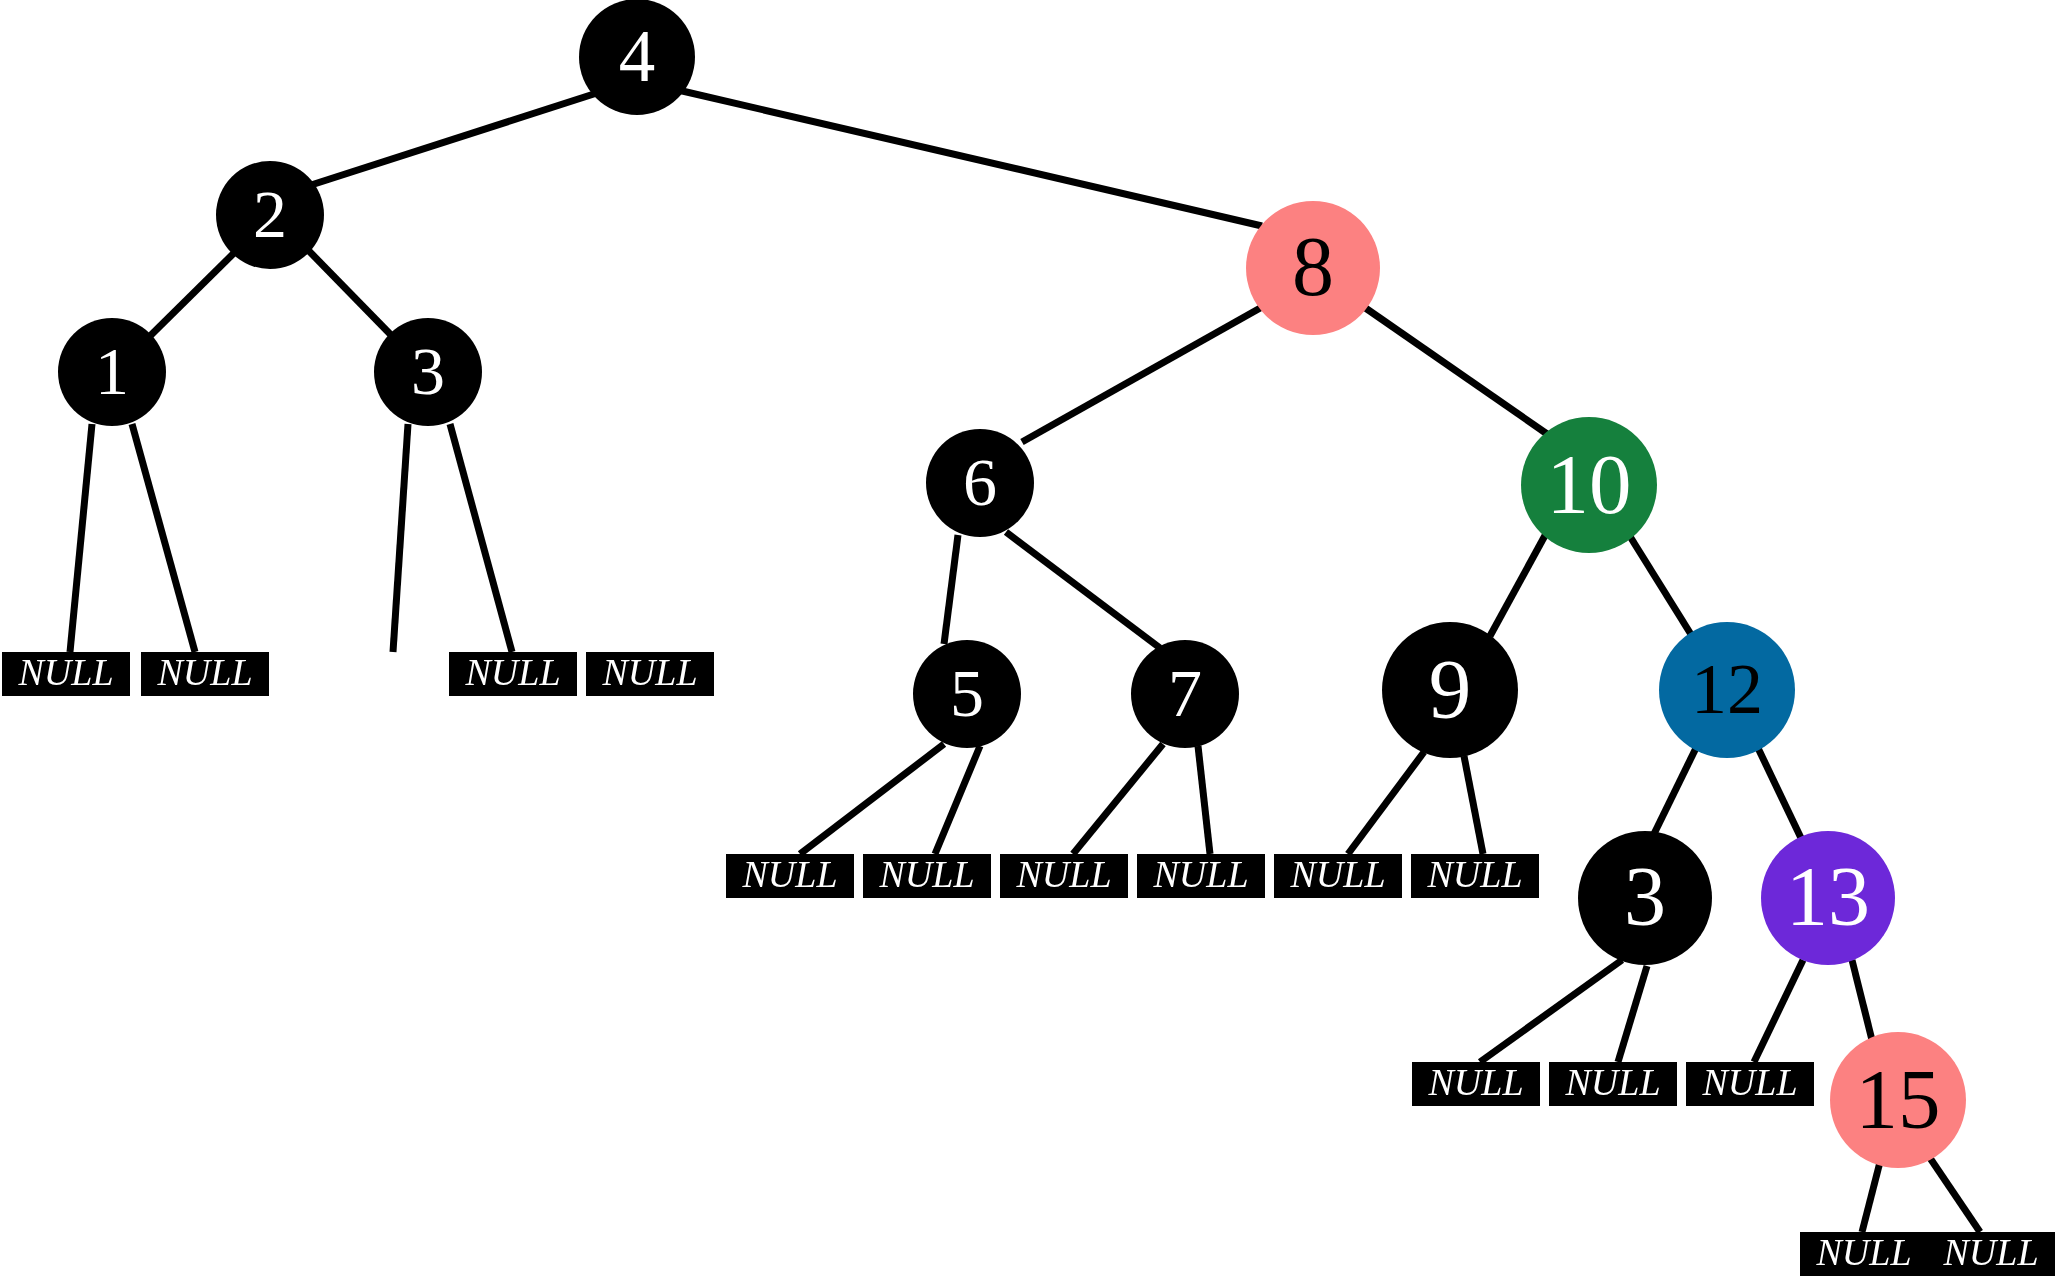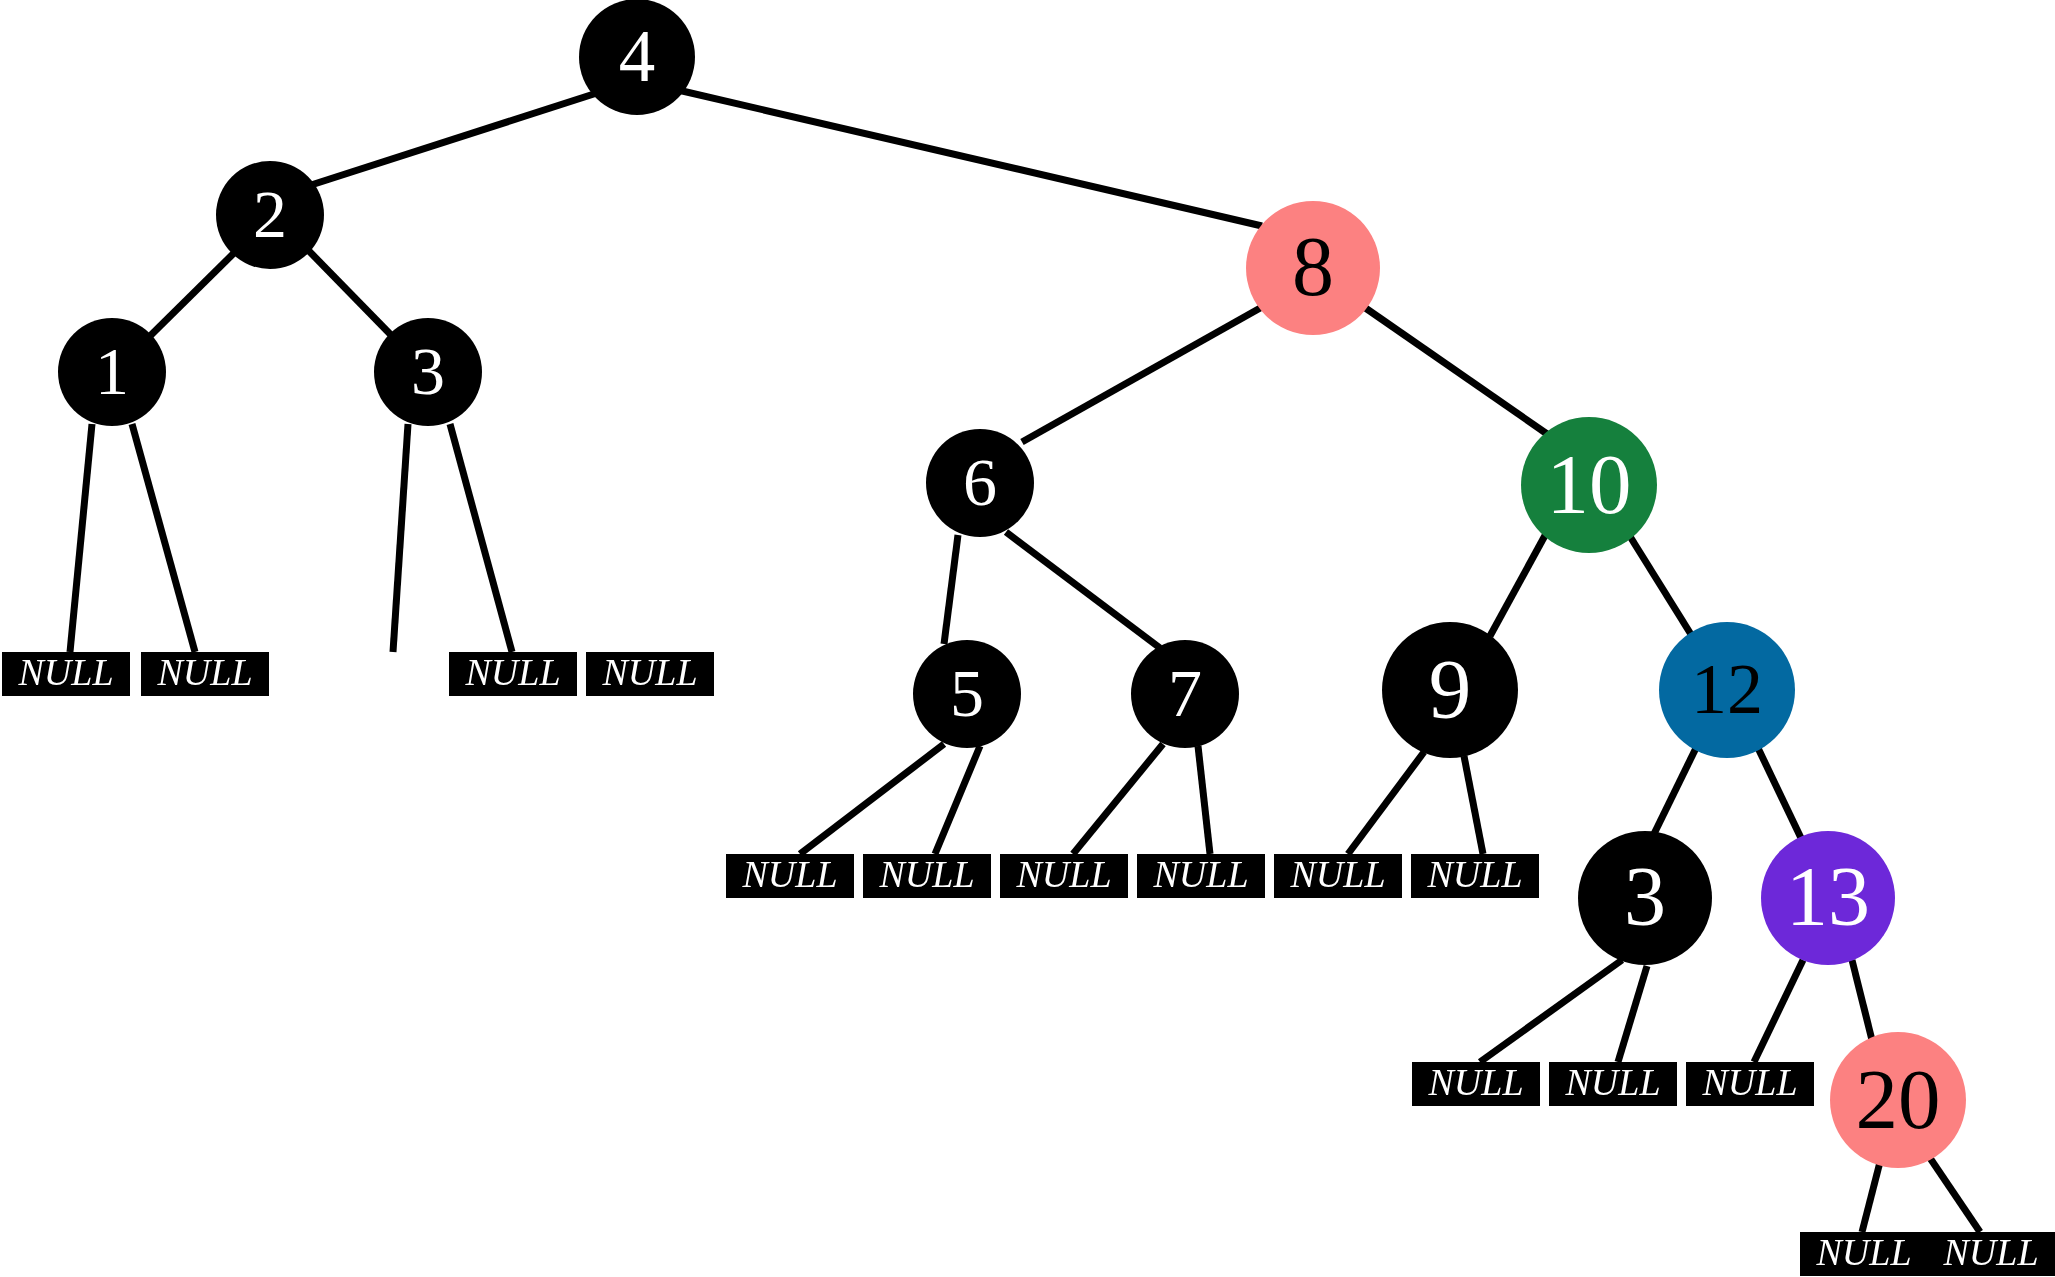--- a/index.html
+++ b/index.html
@@ -132,21 +132,21 @@
       <div class="node red" style="left: 1659px; top: 622px; width: 136px; height: 136px; background: #0369a1; color: rgb(0, 0, 0); font-size: 72px;">
         <span class="node-label">12</span>
       </div>
       <div class="node black" style="left: 1578px; top: 831px; width: 134px; height: 134px; background: rgb(0, 0, 0); color: rgb(255, 255, 255); font-size: 84px;">
         <span class="node-label">3</span>
       </div>
       <div class="node black" style="left: 1761px; top: 831px; width: 134px; height: 134px; background: #6d28d9; color: rgb(255, 255, 255); font-size: 84px;">
         <span class="node-label">13</span>
       </div>
       <div class="node red" style="left: 1830px; top: 1032px; width: 136px; height: 136px; background: rgb(252, 129, 129); color: rgb(0, 0, 0); font-size: 85px;">
-        <span class="node-label">20</span>
+        <span class="node-label">15</span>
       </div>
     </div>
   <div id="nulls-layer">
       <div class="nullbox" style="left: 2px; top: 652px; width: 128px; height: 44px; background: rgb(0, 0, 0); color: rgb(255, 255, 255);">
         <span>NULL</span>
       </div>
       <div class="nullbox" style="left: 141px; top: 652px; width: 128px; height: 44px; background: rgb(0, 0, 0); color: rgb(255, 255, 255);">
         <span>NULL</span>
       </div>
       <div class="nullbox" style="left: 449px; top: 652px; width: 128px; height: 44px; background: rgb(0, 0, 0); color: rgb(255, 255, 255);">

